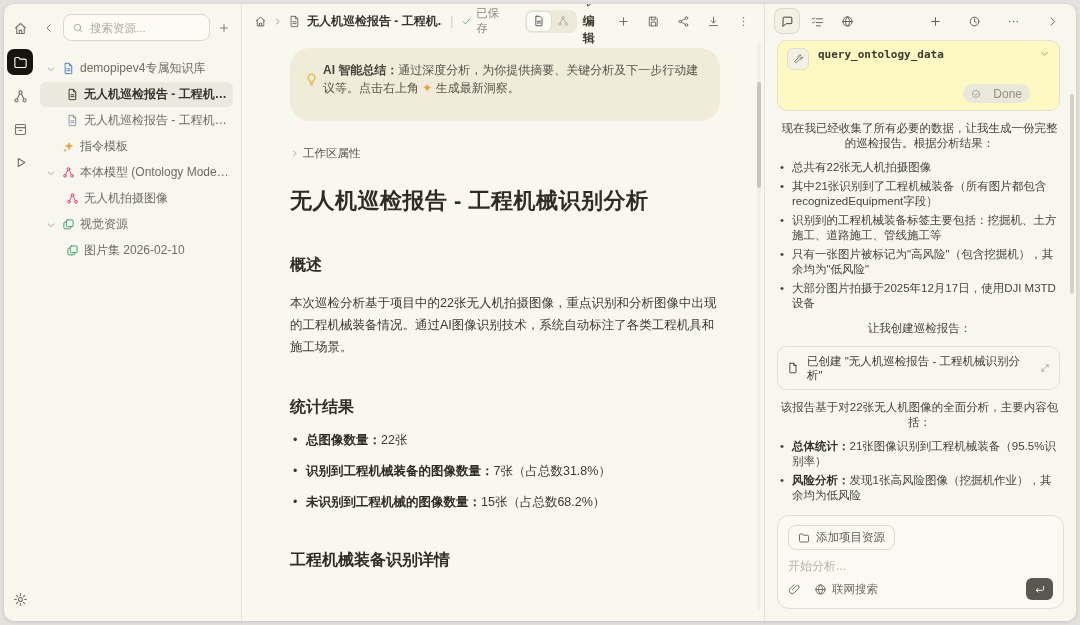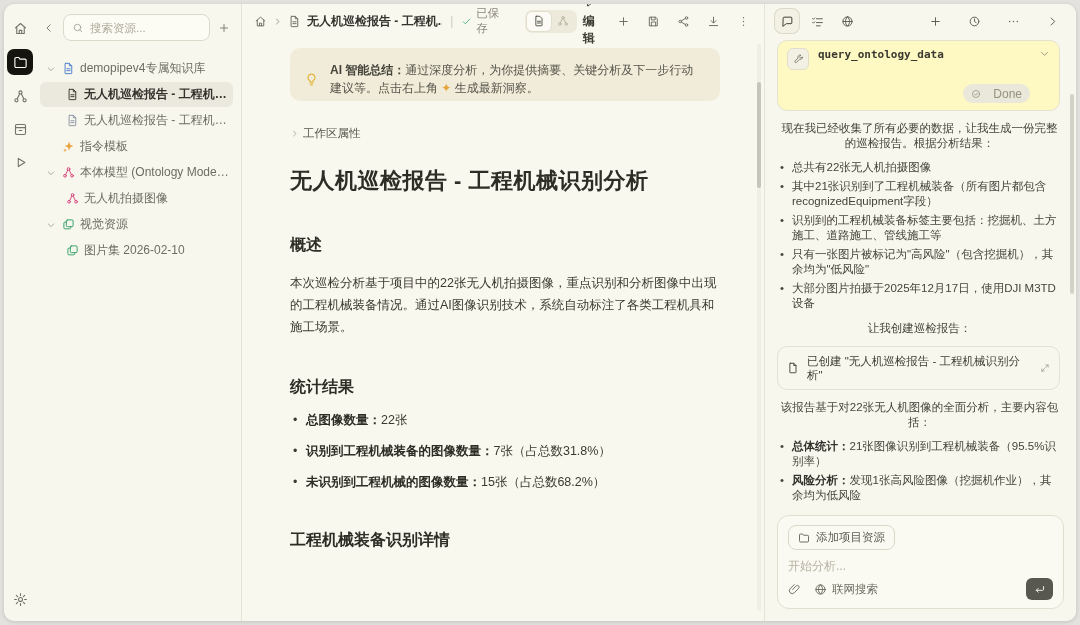--- a/index.html
+++ b/index.html
@@ -51,21 +51,21 @@
   .seg { display:flex; background:#edeadb; border-radius:7px; padding:2px; margin-left:10px; }
   .seg-btn { width:24px; height:19px; display:flex; align-items:center; justify-content:center; border-radius:5px; color:#b5b2a1; }
   .seg-btn svg { width:12px; height:12px; }
   .seg-btn.on { background:#fcfbf5; color:#4a493f; box-shadow:0 0 0 1px #e2dfcf; }
   .hd-right { margin-left:auto; display:flex; align-items:center; gap:17px; color:#55544b; }
   .hd-btn { display:flex; align-items:center; gap:5px; cursor:pointer; font-weight:bold; color:#3f3e35;flex-direction:column; }
   .hd-btn svg, .hd-right .ict svg { width:13px; height:13px; }
   .ict { color:#6e6d62; cursor:pointer; }
 
   .doc-body { flex:1; overflow:hidden; padding:10px 44px 0 48px; }
-  .ai-card { background:#f1ecd9; border-radius:10px; padding:13px 16px 4px 14px; display:flex; gap:11px; }
+  .ai-card { background:#f1ecd9; border-radius:20px; padding:13px 16px 24px 14px; display:flex; gap:4px; }
   .ai-card .bulb { color:#e3b63c; margin-top:1px; } .ai-card .bulb svg { width:15px; height:15px; }
   .ai-line { font-size:12px; color:#55544b; line-height:1.5; }
   .ai-line b { color:#45443b; }
   .spark { color:#e8a33d; font-weight:bold; }
   .explain { display:flex; align-items:center; gap:6px; margin-top:11px; font-size:12px; color:#55544b; cursor:pointer; }
   .explain svg { width:13px; height:13px; }
   .ws-row { margin-top:25px; display:flex; align-items:center; gap:4px; font-size:11.5px; color:#55544b; cursor:pointer; }
   .ws-row svg { width:9px; height:9px; color:#8f8e80; }
   .doc-title { margin-top:25px; font-size:22px; font-weight:bold; color:#2d2c25; letter-spacing:.5px; }
   .doc-body h2 { margin-top:39px; font-size:16px; font-weight:bold; color:#2d2c25; }

